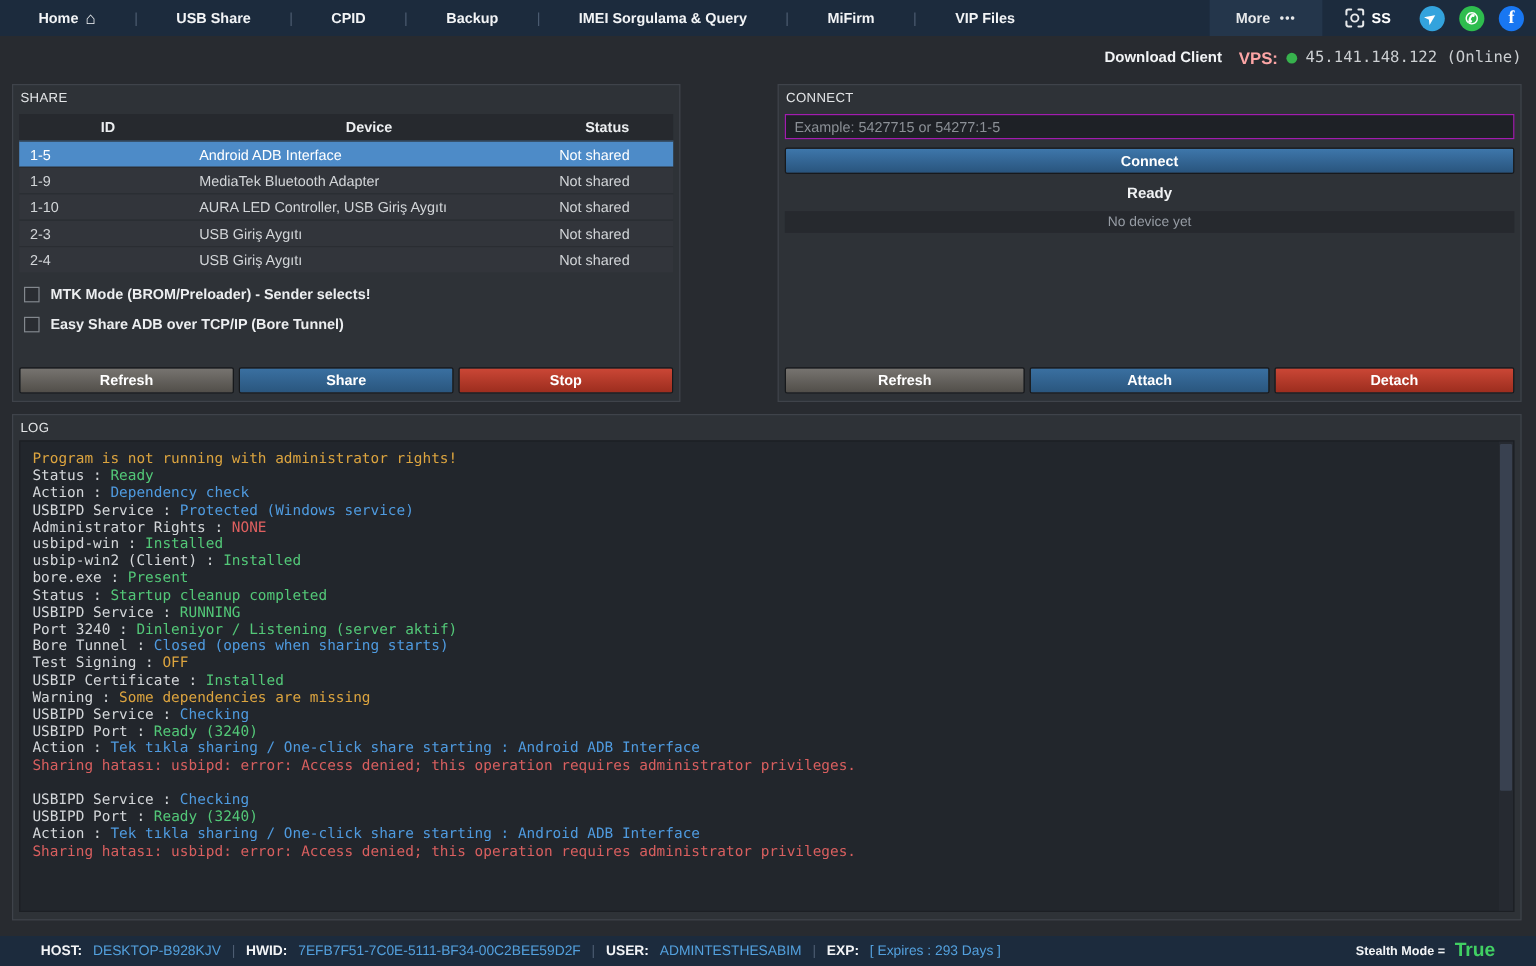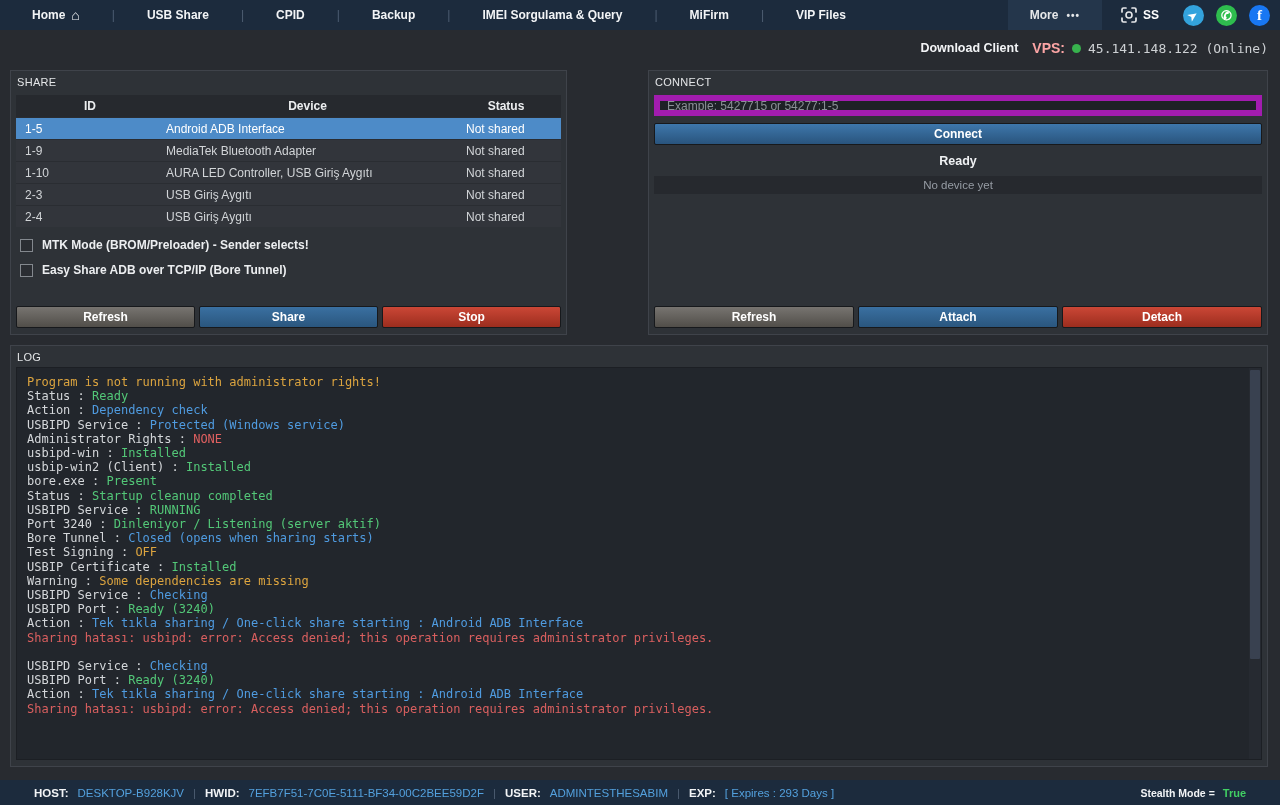--- a/index.html
+++ b/index.html
@@ -115,21 +115,21 @@
 
   .btn-row {
     position: absolute; left: 5px; right: 5px; bottom: 6px;
     display: flex; gap: 4px;
   }
   .btn-row .btn { flex: 1; }
 
   
   .connect-input {
     display: block; width: 608px; margin: 7px auto 0 auto; height: 21px;
-    background: #1e2126; border: 6px solid #a21caf; outline: none;
+    background: #1e2126; border: 1px solid #a21caf; outline: none;
     color: #d8dadd; font-size: 12px; padding: 0 7px;
   }
   .connect-input::placeholder { color: #8b9096; }
   .connect-btn { margin: 7px 5px 0 5px; height: 22px; background: linear-gradient(#3e77ab, #29547d); }
   .connect-status { text-align: center; font-size: 12.5px; font-weight: bold; color: #f0f2f4; margin-top: 9px; }
   .device-bar {
     margin: 8px 5px 0 5px; height: 18px; background: #26292e;
     display: flex; align-items: center; justify-content: center;
     font-size: 11.5px; color: #969ca4;
   }
@@ -159,21 +159,21 @@
     background: #1c2b3d;
     display: flex; align-items: center;
     font-size: 11.5px;
   }
   .sb-left { display: flex; align-items: center; margin-left: 34px; gap: 9px; }
   .sb-label { font-weight: bold; color: #f2f4f6; }
   .sb-value { color: #53a0dd; }
   .sb-sep { color: #4d5d72; }
   .sb-right { margin-left: auto; margin-right: 34px; display: flex; align-items: center; gap: 8px; }
   .stealth-label { font-size: 10.5px; font-weight: bold; color: #f2f4f6; }
-  .stealth-value { font-size: 11px; font-weight: bold; color: #41cf63; }
+  .stealth-value { font-size: 16px; font-weight: bold; color: #41cf63; }
 </style>
 </head>
 <body>
 
 <div class="navbar">
   <div class="nav-left">
     <div class="nav-item">
       <span>Home</span>
       <span class="house">⌂</span>
     </div>

